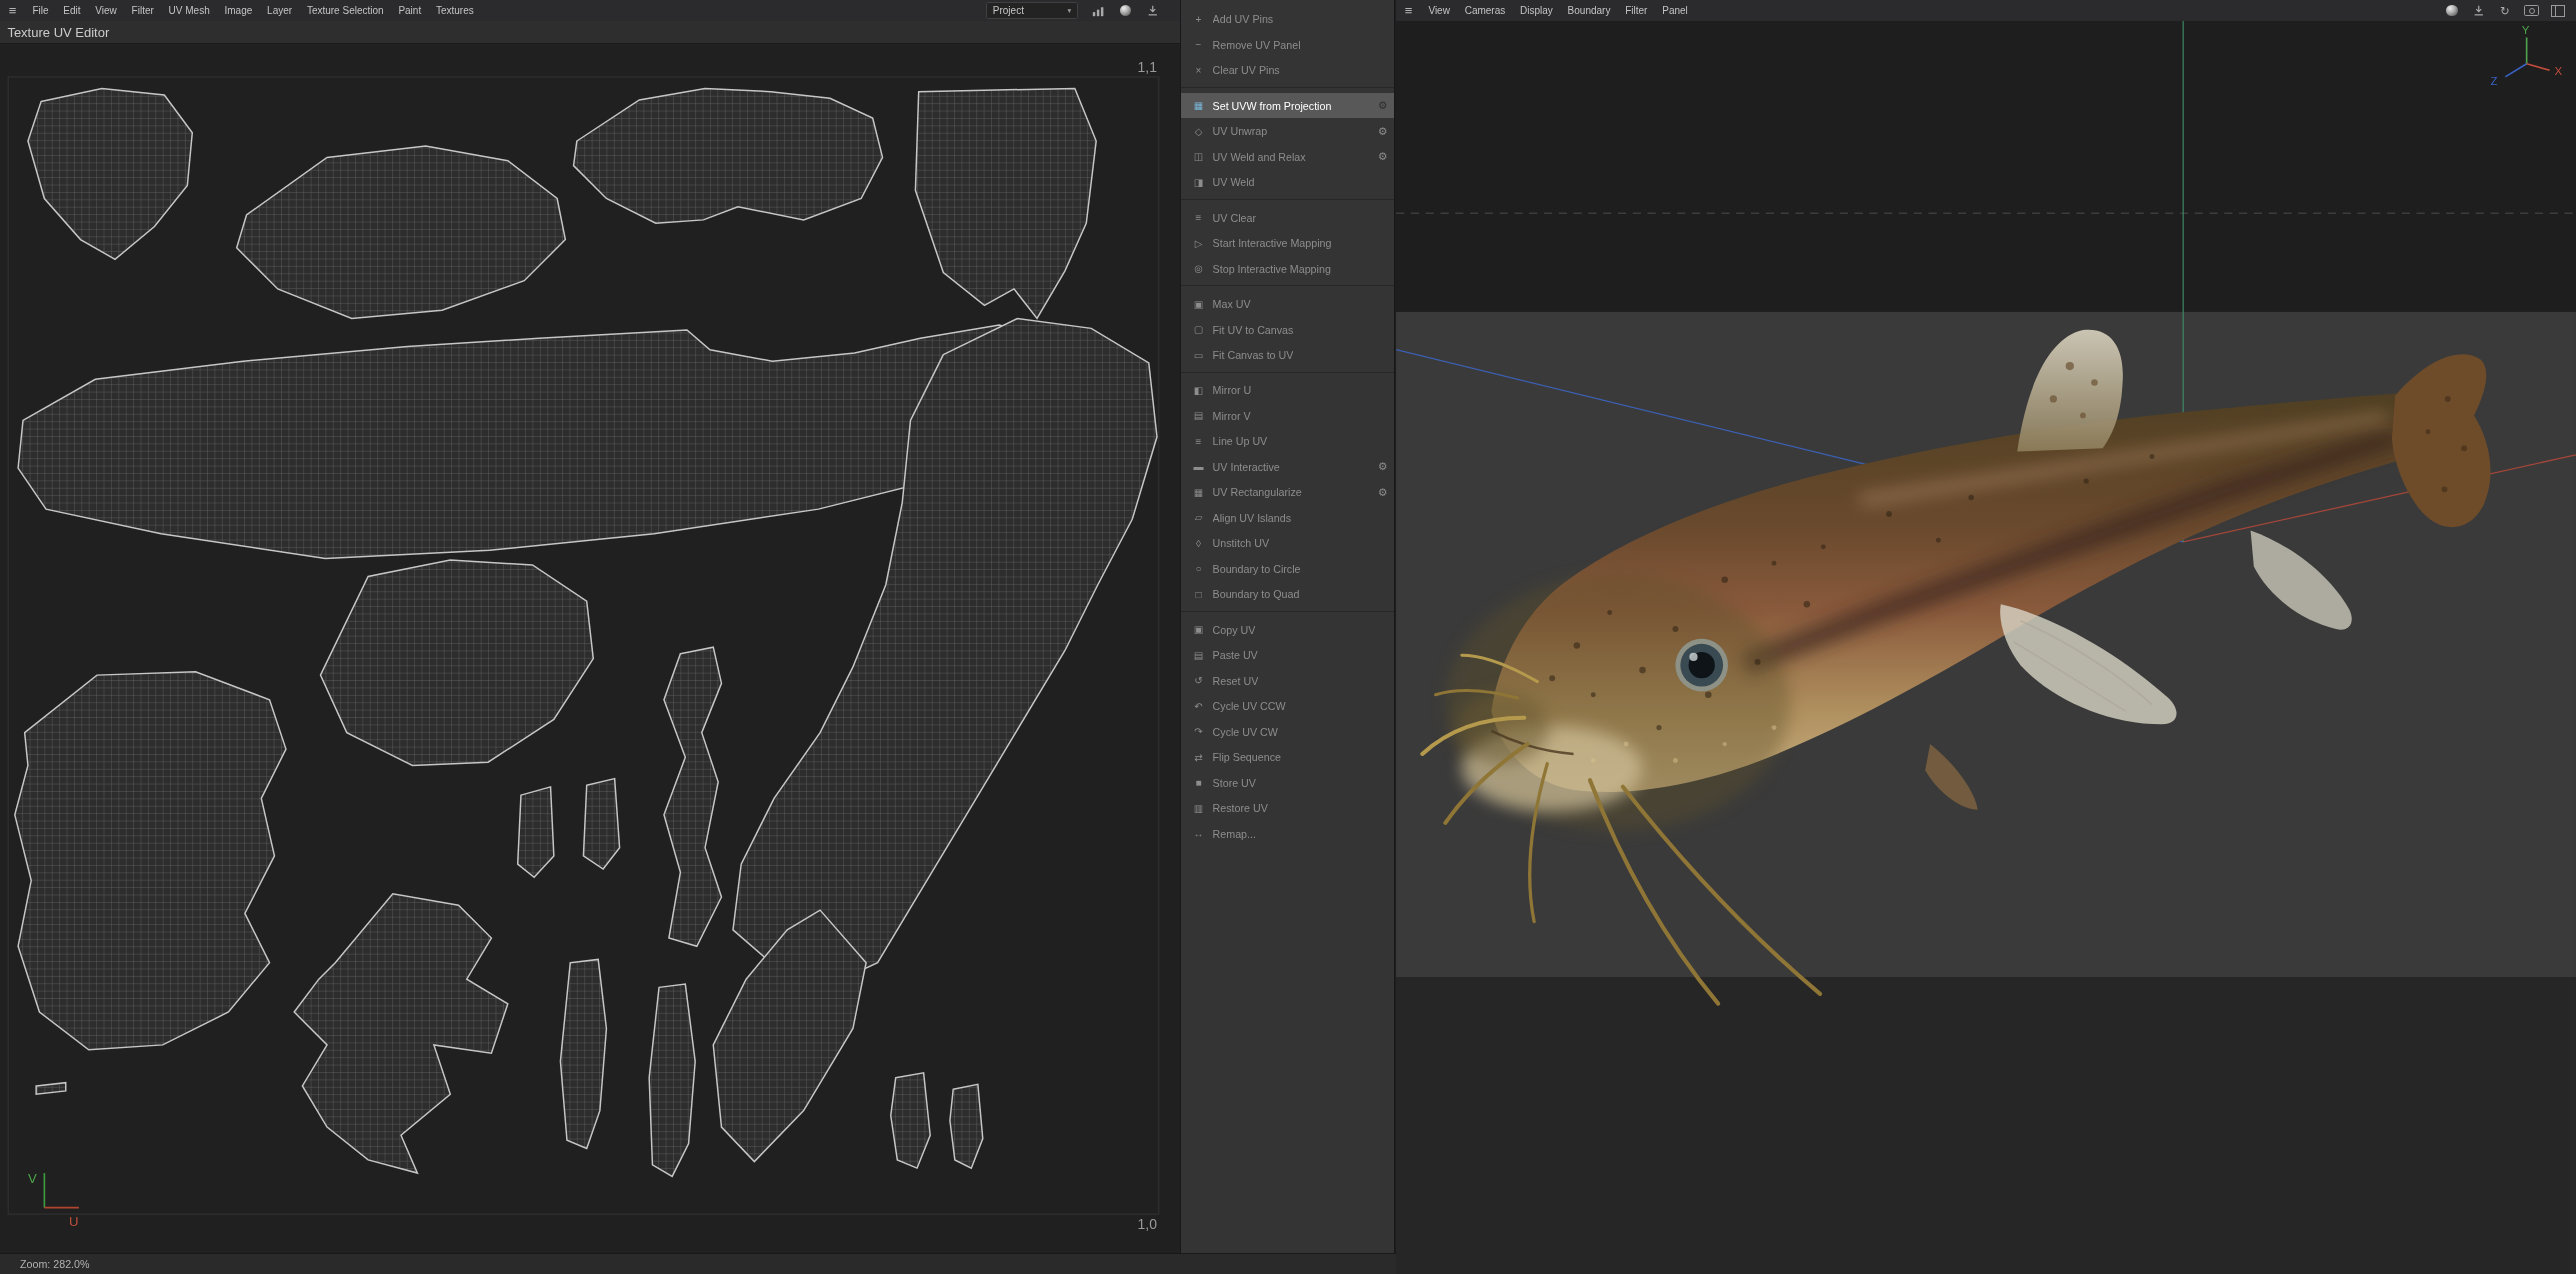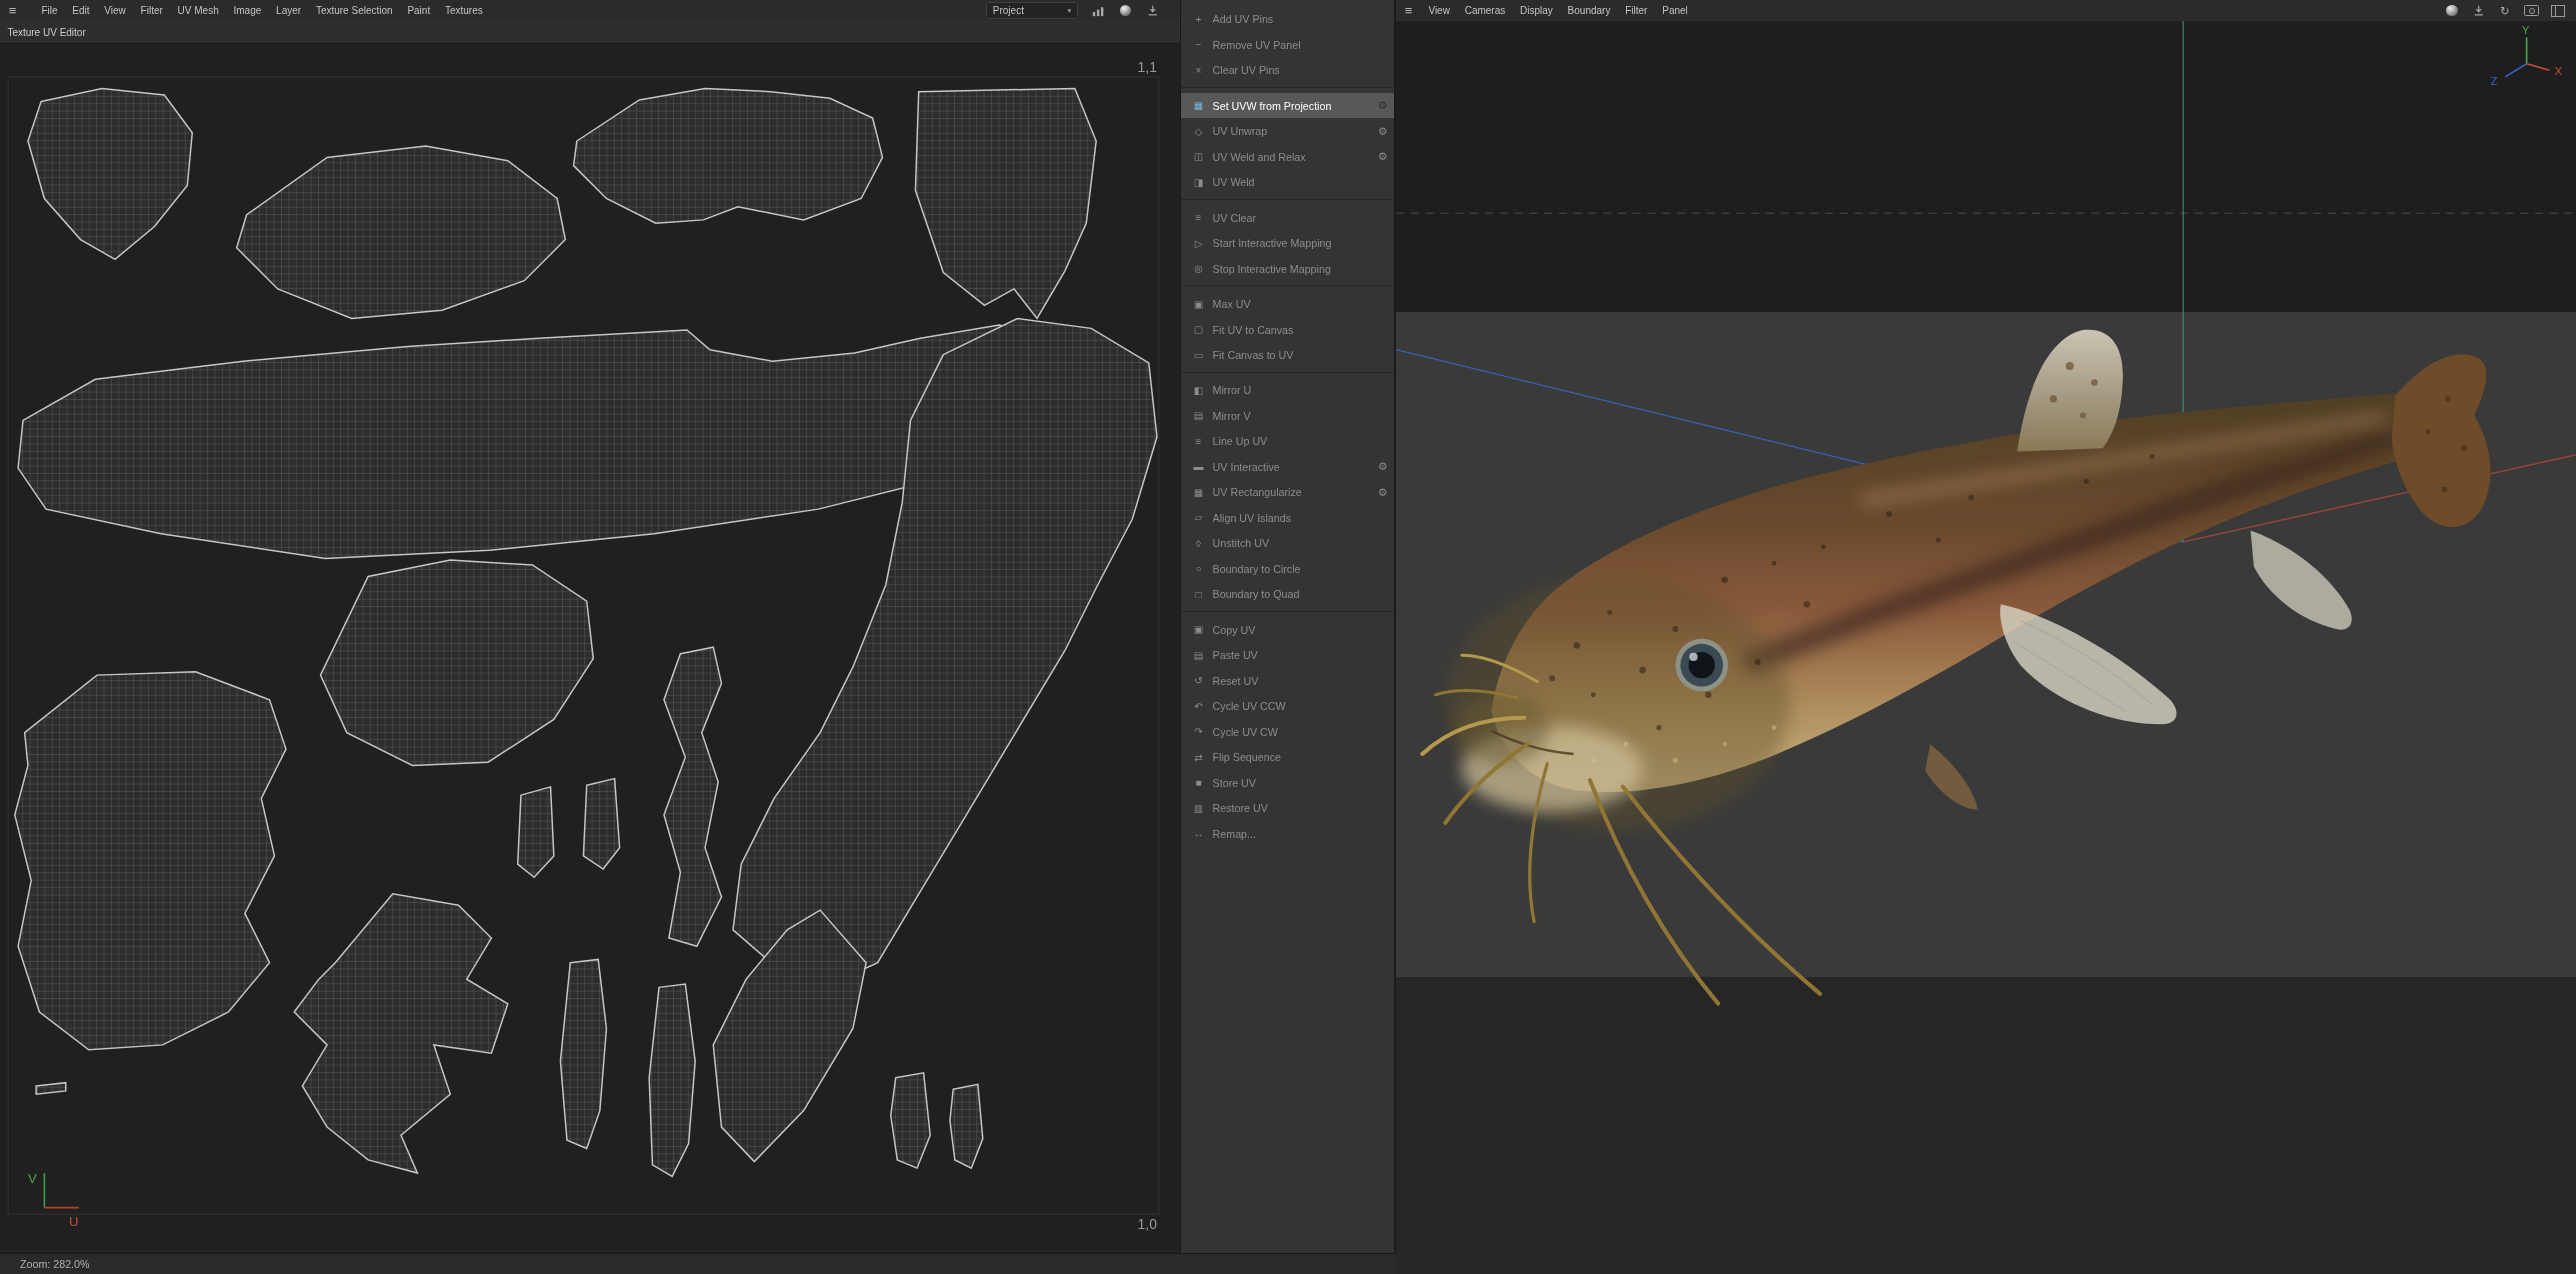--- a/index.html
+++ b/index.html
@@ -24,21 +24,21 @@
           background:radial-gradient(circle at 35% 30%, #efefef, #a8a8a8 45%, #474747 95%);}
   .glyph-icon{font-size:11.5px;color:#a9a9a9;line-height:16.4px;}
   .cam{width:12.3px;height:9px;border:0.8px solid #9a9a9a;border-radius:1.6px;position:relative;}
   .cam:after{content:"";position:absolute;left:3.3px;top:1.6px;width:4.1px;height:4.1px;border:0.8px solid #9a9a9a;border-radius:50%;}
   .cols{width:11.5px;height:10px;border:0.8px solid #9a9a9a;position:relative;}
   .cols:after{content:"";position:absolute;left:3.3px;top:0;bottom:0;width:0.8px;background:#9a9a9a;}
 
   
   #left-region{position:absolute;left:0;top:0;width:1180px;height:1275px;}
   #uv-header{position:absolute;left:0;top:21.4px;width:1180px;height:23px;background:#2e2e2e;border-bottom:0.8px solid #191919;
-             font-size:10px;color:#cccccc;line-height:23px;padding-left:7.4px;box-sizing:border-box;}
+             font-size:13px;color:#cccccc;line-height:23px;padding-left:7.4px;box-sizing:border-box;}
   #uv-canvas{position:absolute;left:0;top:44px;width:1180px;height:1208px;background:#d946ef;}
 
   
   #middle-panel{position:absolute;left:1180px;top:0;width:215px;height:1253px;background:#343434;
                 border-left:0.8px solid #181818;border-right:0.8px solid #181818;box-sizing:border-box;overflow:hidden;}
   #cmd-list{padding-top:6.6px;}
   .cmd-row{display:flex;align-items:center;height:25.5px;padding:0 6.6px 0 10px;font-size:10.7px;color:#8d8d8d;gap:6.6px;}
   .cmd-row .cmd-icon{width:15px;text-align:center;font-size:10px;color:#8d8d8d;flex:0 0 15px;}
   .cmd-row .cmd-label{white-space:nowrap;overflow:hidden;}
   .cmd-row .cmd-gear{margin-left:auto;font-size:10.7px;color:#8d8d8d;}
@@ -56,21 +56,21 @@
   #viewport{position:absolute;left:0;top:21.4px;width:1180px;height:1253px;background:#232323;overflow:hidden;}
 </style>
 </head>
 <body>
 
 <div id="stage">
 
   <div id="left-region">
     <div class="menubar" style="left:0;width:1180px;">
       <div class="hamburger">≡</div>
-      <div style="display:flex;margin-left:9px;">
+      <div style="display:flex;">
           <div class="menu-item">File</div>
           <div class="menu-item">Edit</div>
           <div class="menu-item">View</div>
           <div class="menu-item">Filter</div>
           <div class="menu-item">UV Mesh</div>
           <div class="menu-item">Image</div>
           <div class="menu-item">Layer</div>
           <div class="menu-item">Texture Selection</div>
           <div class="menu-item">Paint</div>
           <div class="menu-item">Textures</div>

